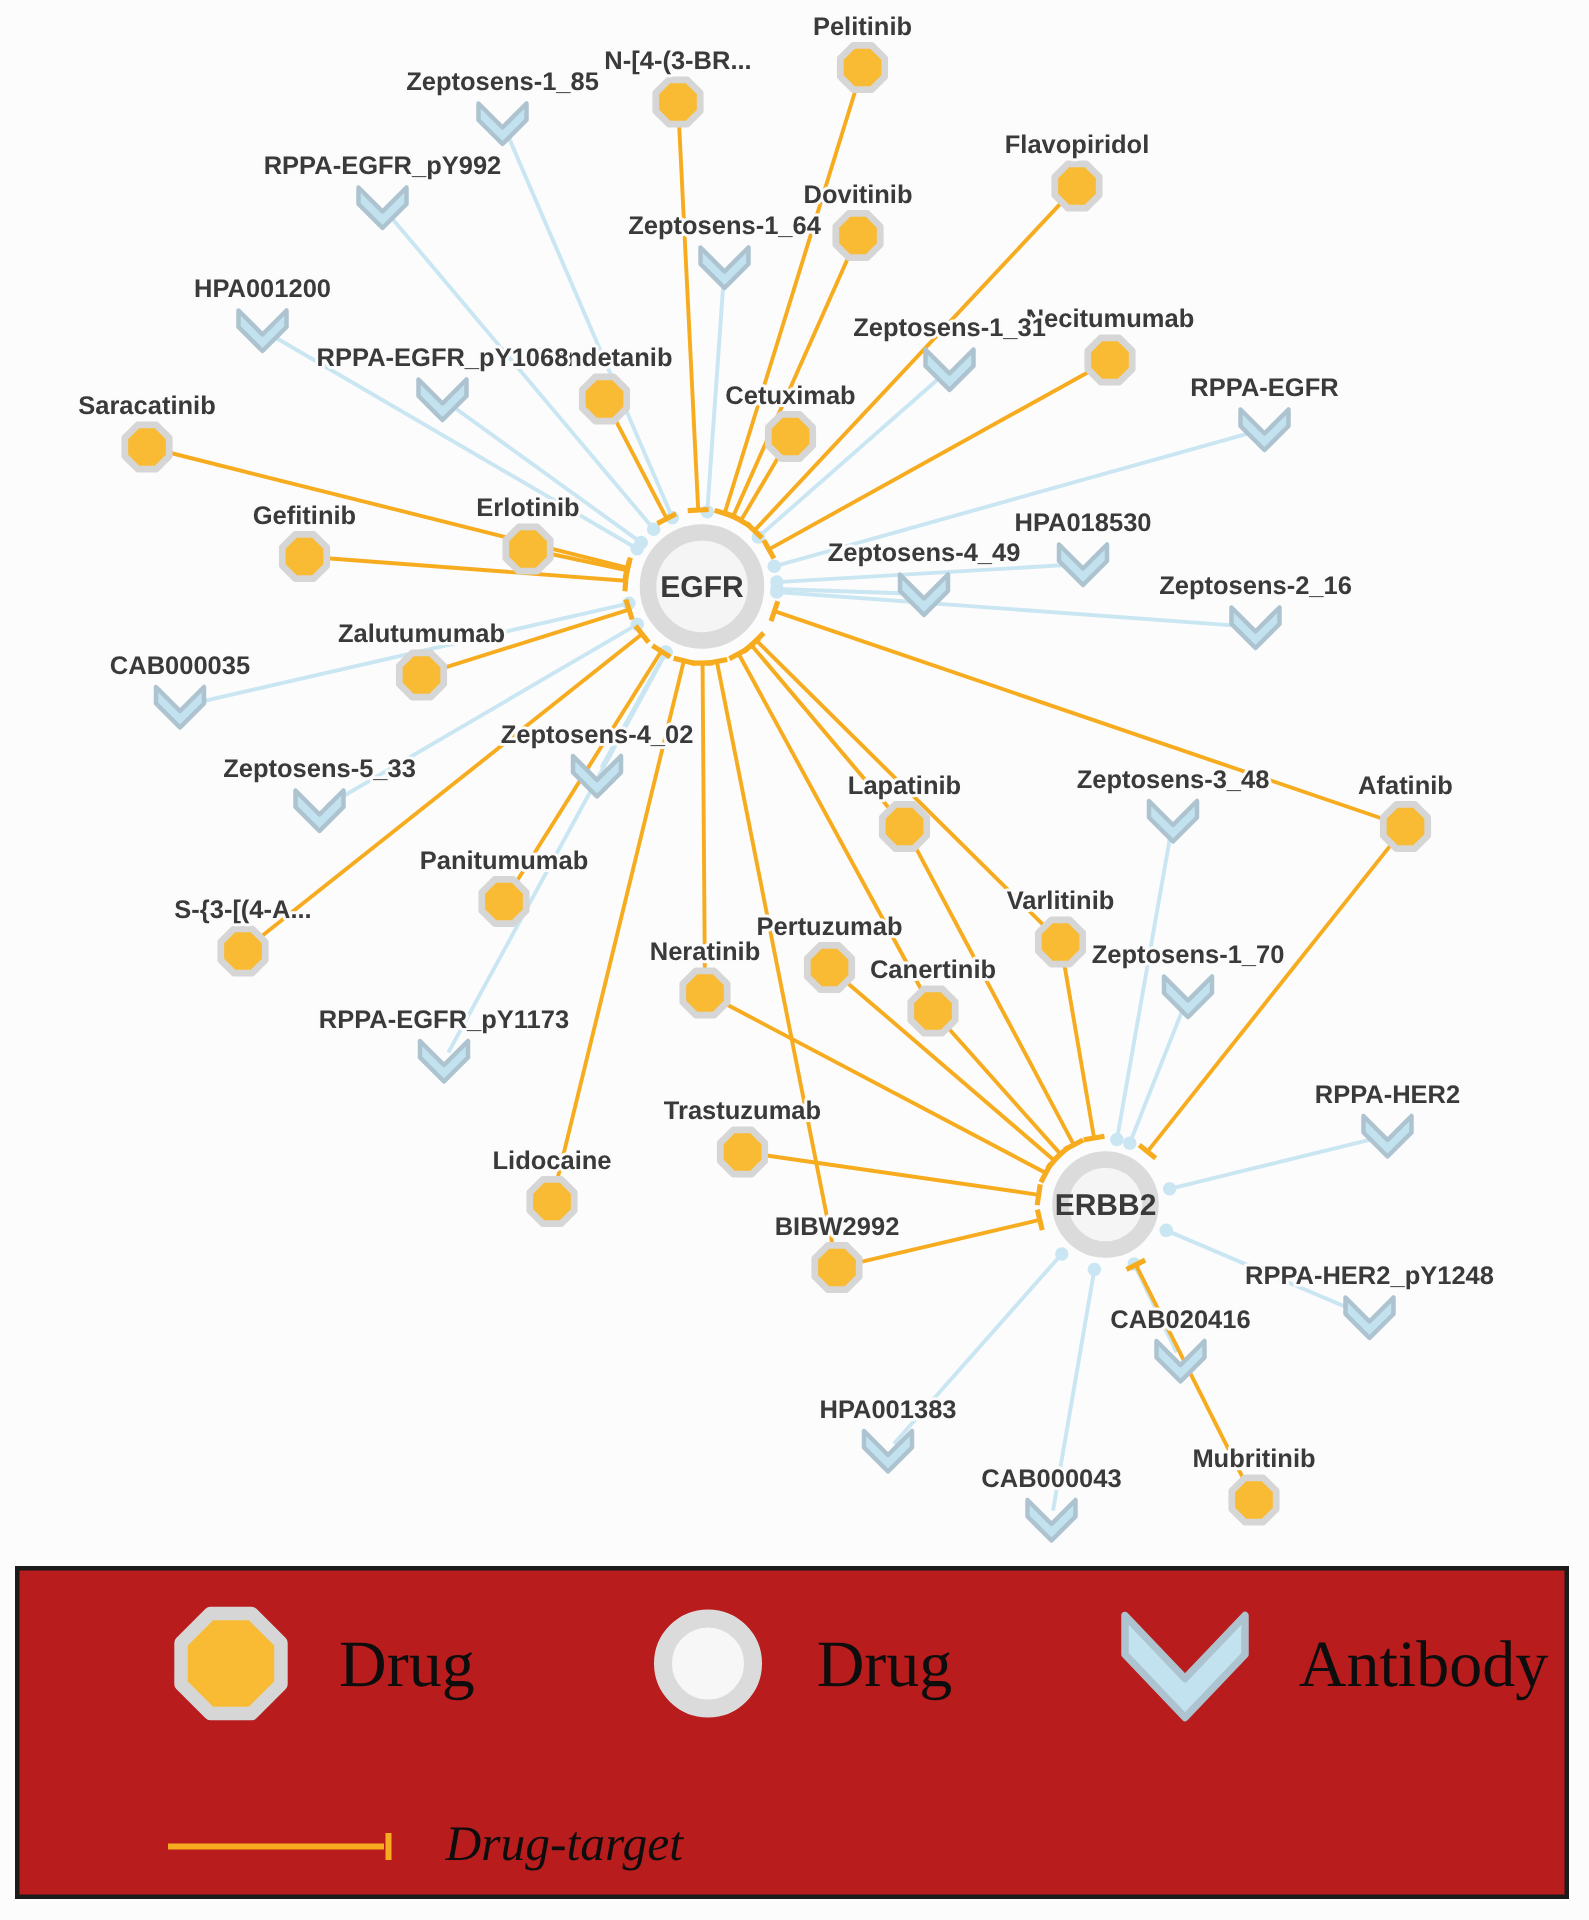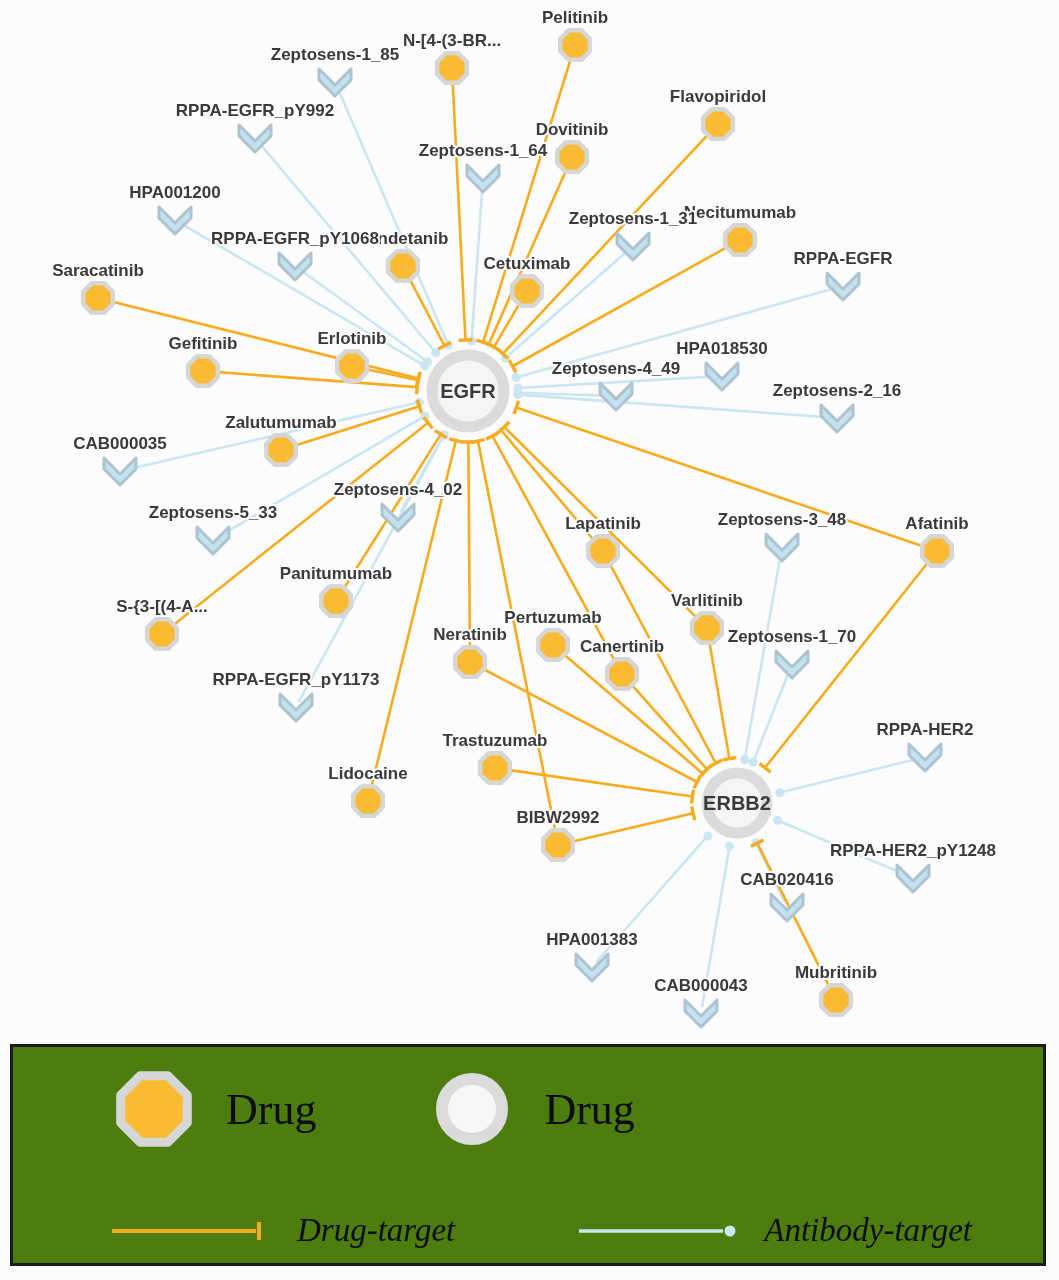--- a/index.html
+++ b/index.html
@@ -4,21 +4,21 @@
 <style>
   html,body{margin:0;padding:0;width:1059px;height:1280px;background:#FCFCFC;overflow:hidden;
     font-family:"Liberation Sans",sans-serif;}
   #net{position:absolute;left:0;top:0;background:#FCFCFC;}
   .nlabel{font-family:"Liberation Sans",sans-serif;font-size:17px;font-weight:bold;fill:#3A3A3A;
     text-anchor:middle;paint-order:stroke;stroke:#FBFBFB;stroke-width:4px;stroke-linejoin:round;}
   .glabel{font-family:"Liberation Sans",sans-serif;font-size:20px;font-weight:bold;fill:#3A3A3A;text-anchor:middle;}
   .legend-title{position:absolute;left:12px;top:996px;font-family:"Liberation Serif",serif;
     font-size:35px;font-weight:bold;color:#0d0d0d;margin-top:48px;}
   .legend-box{position:absolute;left:10px;top:1044px;width:1036px;height:222px;border:3.5px solid #1b1b1b;
-    background:#4d7c0f;box-sizing:border-box;display:flex;flex-direction:column;justify-content:space-between;
+    background:#b91c1c;box-sizing:border-box;display:flex;flex-direction:column;justify-content:space-between;
     padding:16px 0 14px 0;}
   .lrow{display:flex;align-items:center;}
   .lrow1{margin-left:95px;}
   .lrow2{margin-left:95px;font-style:italic;}
   .litem{display:flex;align-items:center;gap:26px;}
   .litem-gene{margin-left:110px;}
   .litem-ab{margin-left:105px;}
   .litem-abt{margin-left:120px;}
   .litem span{font-family:"Liberation Serif",serif;font-size:44px;color:#0d0d0d;white-space:nowrap;}
   .lrow2 .litem{gap:14px;}
@@ -331,30 +331,29 @@
         <polygon points="79.3,59.8 59.8,79.3 32.2,79.3 12.7,59.8 12.7,32.2 32.2,12.7 59.8,12.7 79.3,32.2" fill="#F8BB33" stroke="#D6D6D6" stroke-width="9" stroke-linejoin="round"></polygon>
       </svg>
       <span>Drug</span>
     </div>
     <div class="litem litem-gene">
       <svg width="92" height="92">
         <circle cx="46" cy="46" r="30" fill="#F7F7F7" stroke="#DBDBDB" stroke-width="12"></circle>
       </svg>
       <span>Drug</span>
     </div>
+    <div class="litem litem-ab">
+      <svg width="100" height="92">
+        <path d="M10,14 L50,56 L90,14 L90,40 L50,82 L10,40 Z" fill="#C2E2F0" stroke="#ADC3CF" stroke-width="5" stroke-linejoin="round"></path>
+      </svg>
+      <span>Antibody</span>
+    </div>
   </div>
   <div class="lrow lrow2">
     <div class="litem">
       <svg width="175" height="24">
         <line x1="4" y1="12" x2="148" y2="12" stroke="#F6AC1E" stroke-width="4"></line>
         <line x1="151" y1="3" x2="151" y2="21" stroke="#F6AC1E" stroke-width="4"></line>
       </svg>
       <span>Drug-target</span>
     </div>
-    <div class="litem litem-abt">
-      <svg width="175" height="24">
-        <line x1="4" y1="12" x2="148" y2="12" stroke="#C9E6F2" stroke-width="3.5"></line>
-        <circle cx="155" cy="12" r="5.5" fill="#C9E6F2"></circle>
-      </svg>
-      <span>Antibody-target</span>
-    </div>
   </div>
 </div>
 
 </body></html>

